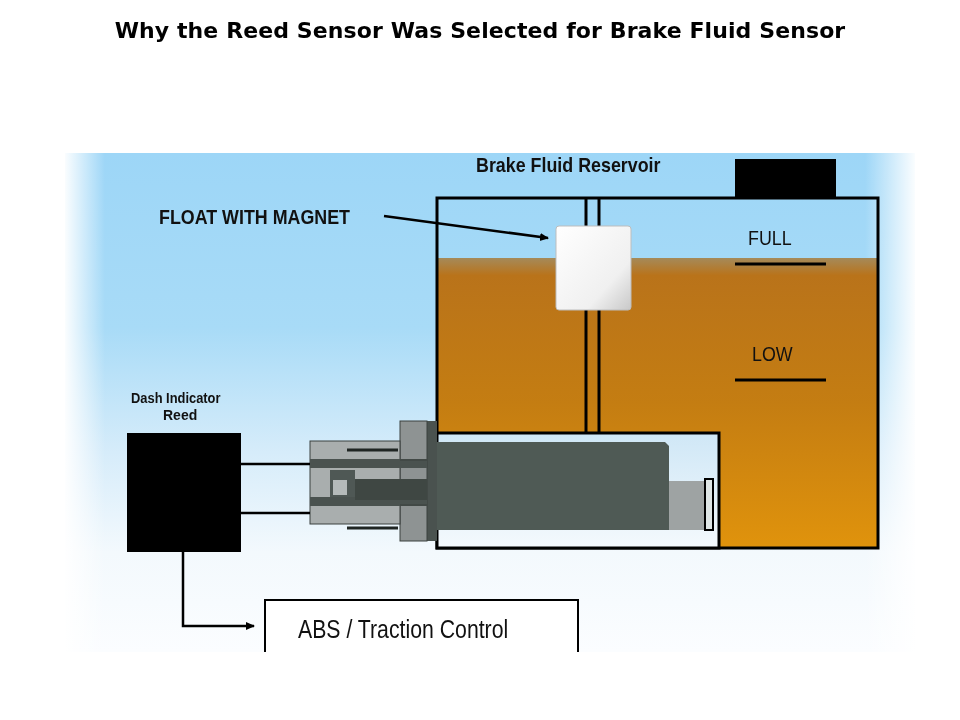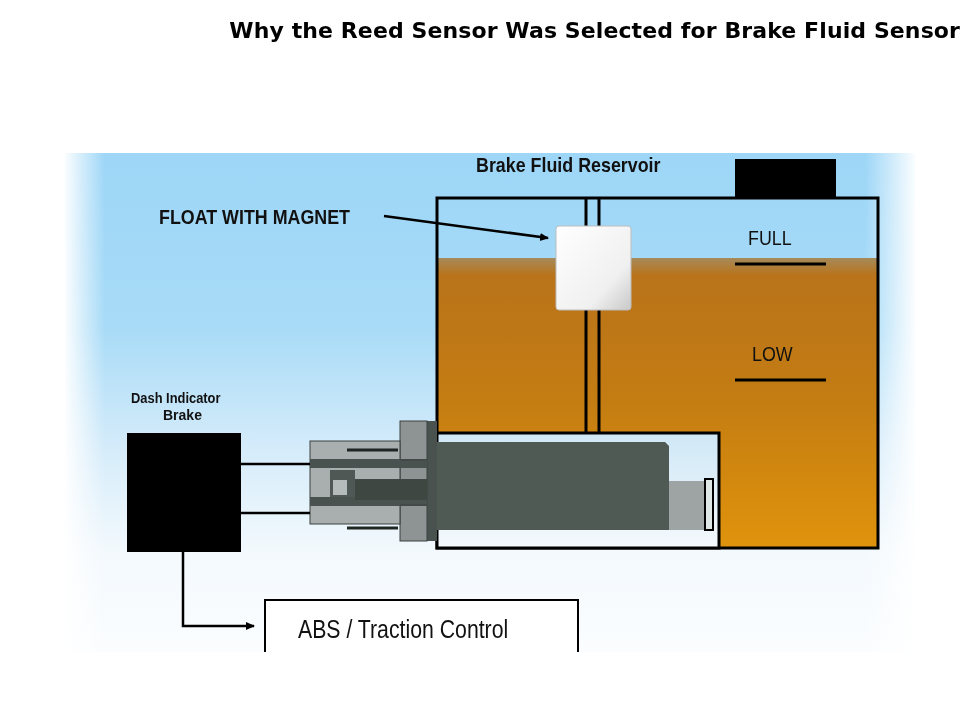--- a/index.html
+++ b/index.html
@@ -1,17 +1,17 @@
 <!DOCTYPE html>
 <html><head>
 <meta charset="utf-8">
 <style>
   html, body { margin:0; padding:0; }
   body { width:960px; height:720px; background:#ffffff; position:relative; overflow:hidden; font-family:"Liberation Sans", sans-serif; }
-  .title { position:absolute; left:0; top:18px; width:960px; text-align:right; font-family:"DejaVu Sans", sans-serif; font-weight:bold; font-size:22px; color:#000; letter-spacing:0.1px; }
+  .title { position:absolute; left:0; top:18px; width:960px; text-align:center; font-family:"DejaVu Sans", sans-serif; font-weight:bold; font-size:22px; color:#000; letter-spacing:0.1px; }
   .panel { position:absolute; left:65px; top:153px; width:850px; height:499px;
     background:
       linear-gradient(to right, rgba(255,255,255,0.95) 0px, rgba(255,255,255,0) 40px, rgba(255,255,255,0) 800px, rgba(255,255,255,0.95) 850px),
       linear-gradient(to bottom, #9dd6f7 0%, #a8dbf7 35%, #d6ecfa 60%, #f3f9fd 80%, #fbfdff 100%);
   }
   svg.diagram { position:absolute; left:0; top:0; }
   .lbl { position:absolute; font-family:"Liberation Sans", sans-serif; color:#111; white-space:nowrap; }
   .lbl-cond { transform:scaleX(0.85); transform-origin:left top; }
 </style>
 </head>
@@ -88,14 +88,14 @@
   <polyline points="183,552 183,626 254,626" fill="none" stroke="#000" stroke-width="2.5" marker-end="url(#arrowHead)"></polyline>
 
   <path d="M265,652 L265,600 L578,600 L578,652" fill="#ffffff" stroke="#000" stroke-width="2"></path>
 </svg>
 
 <div class="lbl lbl-cond" style="left:476px; top:153px; font-size:21px; font-weight:bold;">Brake Fluid Reservoir</div>
 <div class="lbl lbl-cond" style="left:159px; top:205px; font-size:21px; font-weight:bold;">FLOAT WITH MAGNET</div>
 <div class="lbl lbl-cond" style="left:748px; top:226px; font-size:21px;">FULL</div>
 <div class="lbl lbl-cond" style="left:752px; top:342px; font-size:21px;">LOW</div>
 <div class="lbl" style="left:131px; top:390px; font-size:14px; font-weight:bold; transform:scaleX(0.92); transform-origin:left top;">Dash Indicator</div>
-<div class="lbl" style="left:163px; top:407px; font-size:14px; font-weight:bold;">Brake</div>
+<div class="lbl" style="left:163px; top:407px; font-size:14px; font-weight:bold;">Reed</div>
 <div class="lbl lbl-cond" style="left:298px; top:615px; font-size:25px;">ABS / Traction Control</div>
 
 </body></html>

